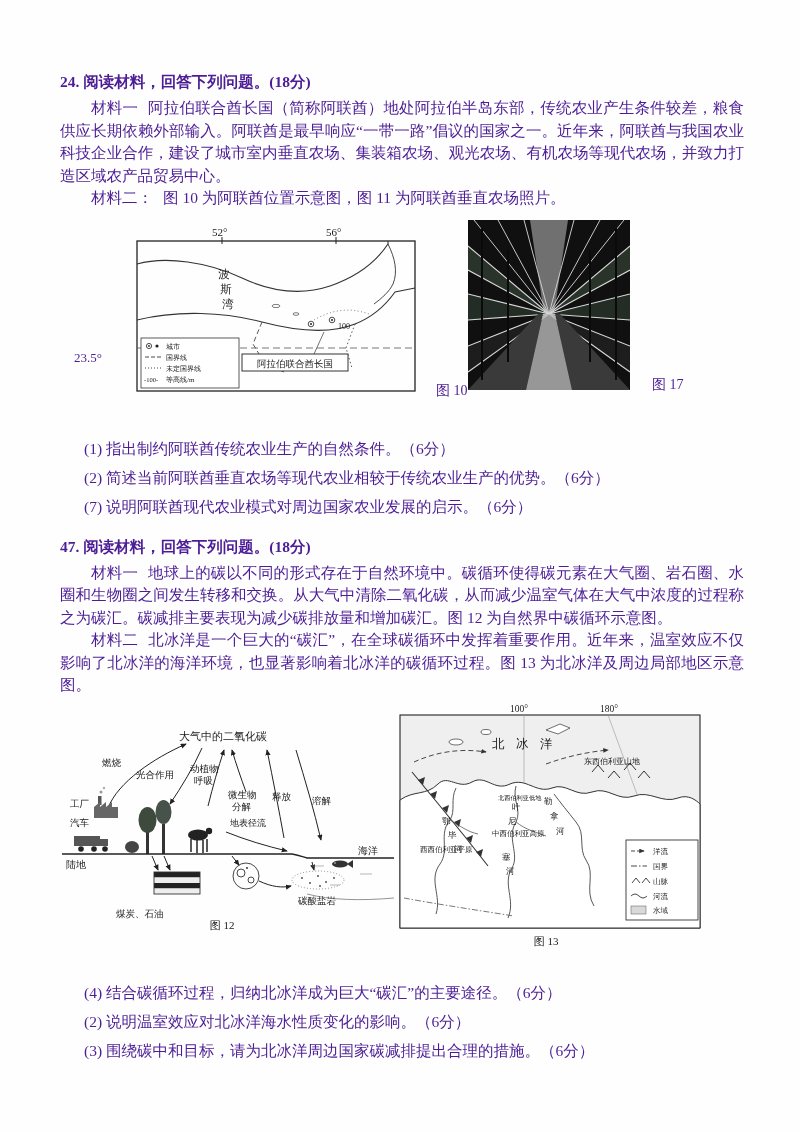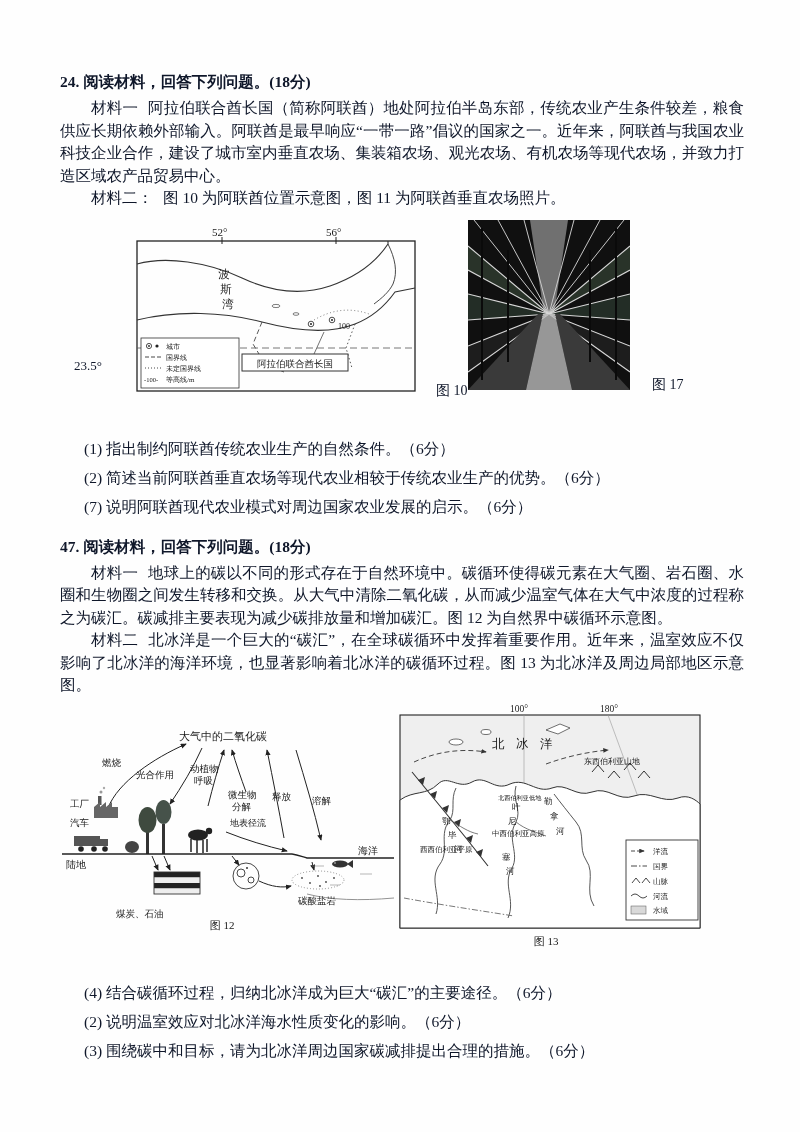--- a/index.html
+++ b/index.html
@@ -1,18 +1,18 @@
 <!DOCTYPE html>
 <html><head>
 <meta charset="utf-8">
 <style>
   html,body{margin:0;padding:0;}
   body{width:800px;height:1132px;background:#f6f6f4;}
   .page{position:relative;width:800px;height:1132px;background:#fefefe;
-        font-family:"Liberation Serif","DejaVu Serif",serif;color:#0f172a;
+        font-family:"Liberation Serif","DejaVu Serif",serif;color:#4c1d95;
         padding:70px 56px 0 60px;box-sizing:border-box;overflow:hidden;}
   .q-title{font-size:15.5px;font-weight:bold;line-height:23px;margin:0 0 4px 0;}
   .material{font-size:15.5px;line-height:22.5px;text-align:justify;text-indent:2em;margin:0;}
   .mat-label{font-weight:normal;padding-right:10px;}
   .subqs{margin-top:26px;}
   .subq{font-size:15.5px;line-height:21px;margin:0 0 8px 24px;}
   .figures{position:relative;}
   .fig24{height:198px;margin-top:4px;}
   .fig25{height:254px;margin-top:5px;}
   .abs{position:absolute;}
@@ -27,21 +27,21 @@
 <div class="page">
 
   <section>
     <p class="q-title">24. 阅读材料，回答下列问题。(18分)</p>
 
     <p class="material"><span class="mat-label">材料一</span><span>阿拉伯联合酋长国（简称阿联酋）地处阿拉伯半岛东部，传统农业产生条件较差，粮食供应长期依赖外部输入。阿联酋是最早响应“一带一路”倡议的国家之一。近年来，阿联酋与我国农业科技企业合作，建设了城市室内垂直农场、集装箱农场、观光农场、有机农场等现代农场，并致力打造区域农产品贸易中心。</span></p>
 
     <p class="material"><span class="mat-label">材料二：</span><span>图 10 为阿联酋位置示意图，图 11 为阿联酋垂直农场照片。</span></p>
 
     <div class="figures fig24">
-      <span class="lat-label" style="left:14px;top:144px;">23.5°</span>
+      <span class="lat-label" style="left:14px;top:136px;">23.5°</span>
 
       <svg class="abs" style="left:76px;top:12px;" width="282" height="178" viewBox="0 0 282 178">
         <text x="76" y="10" font-size="11">52°</text>
         <text x="190" y="10" font-size="11">56°</text>
         <line x1="86" y1="11" x2="86" y2="18" stroke="#222" stroke-width="1"></line>
         <line x1="200" y1="11" x2="200" y2="18" stroke="#222" stroke-width="1"></line>
         <rect x="1" y="15" width="278" height="150" fill="none" stroke="#222" stroke-width="1.3"></rect>
 
         <g>
           <path d="M1,38 C30,30 72,36 106,52 C136,66 164,70 194,60 C220,51 240,36 252,18 L252,15" fill="none" stroke="#333" stroke-width="1.1"></path>

